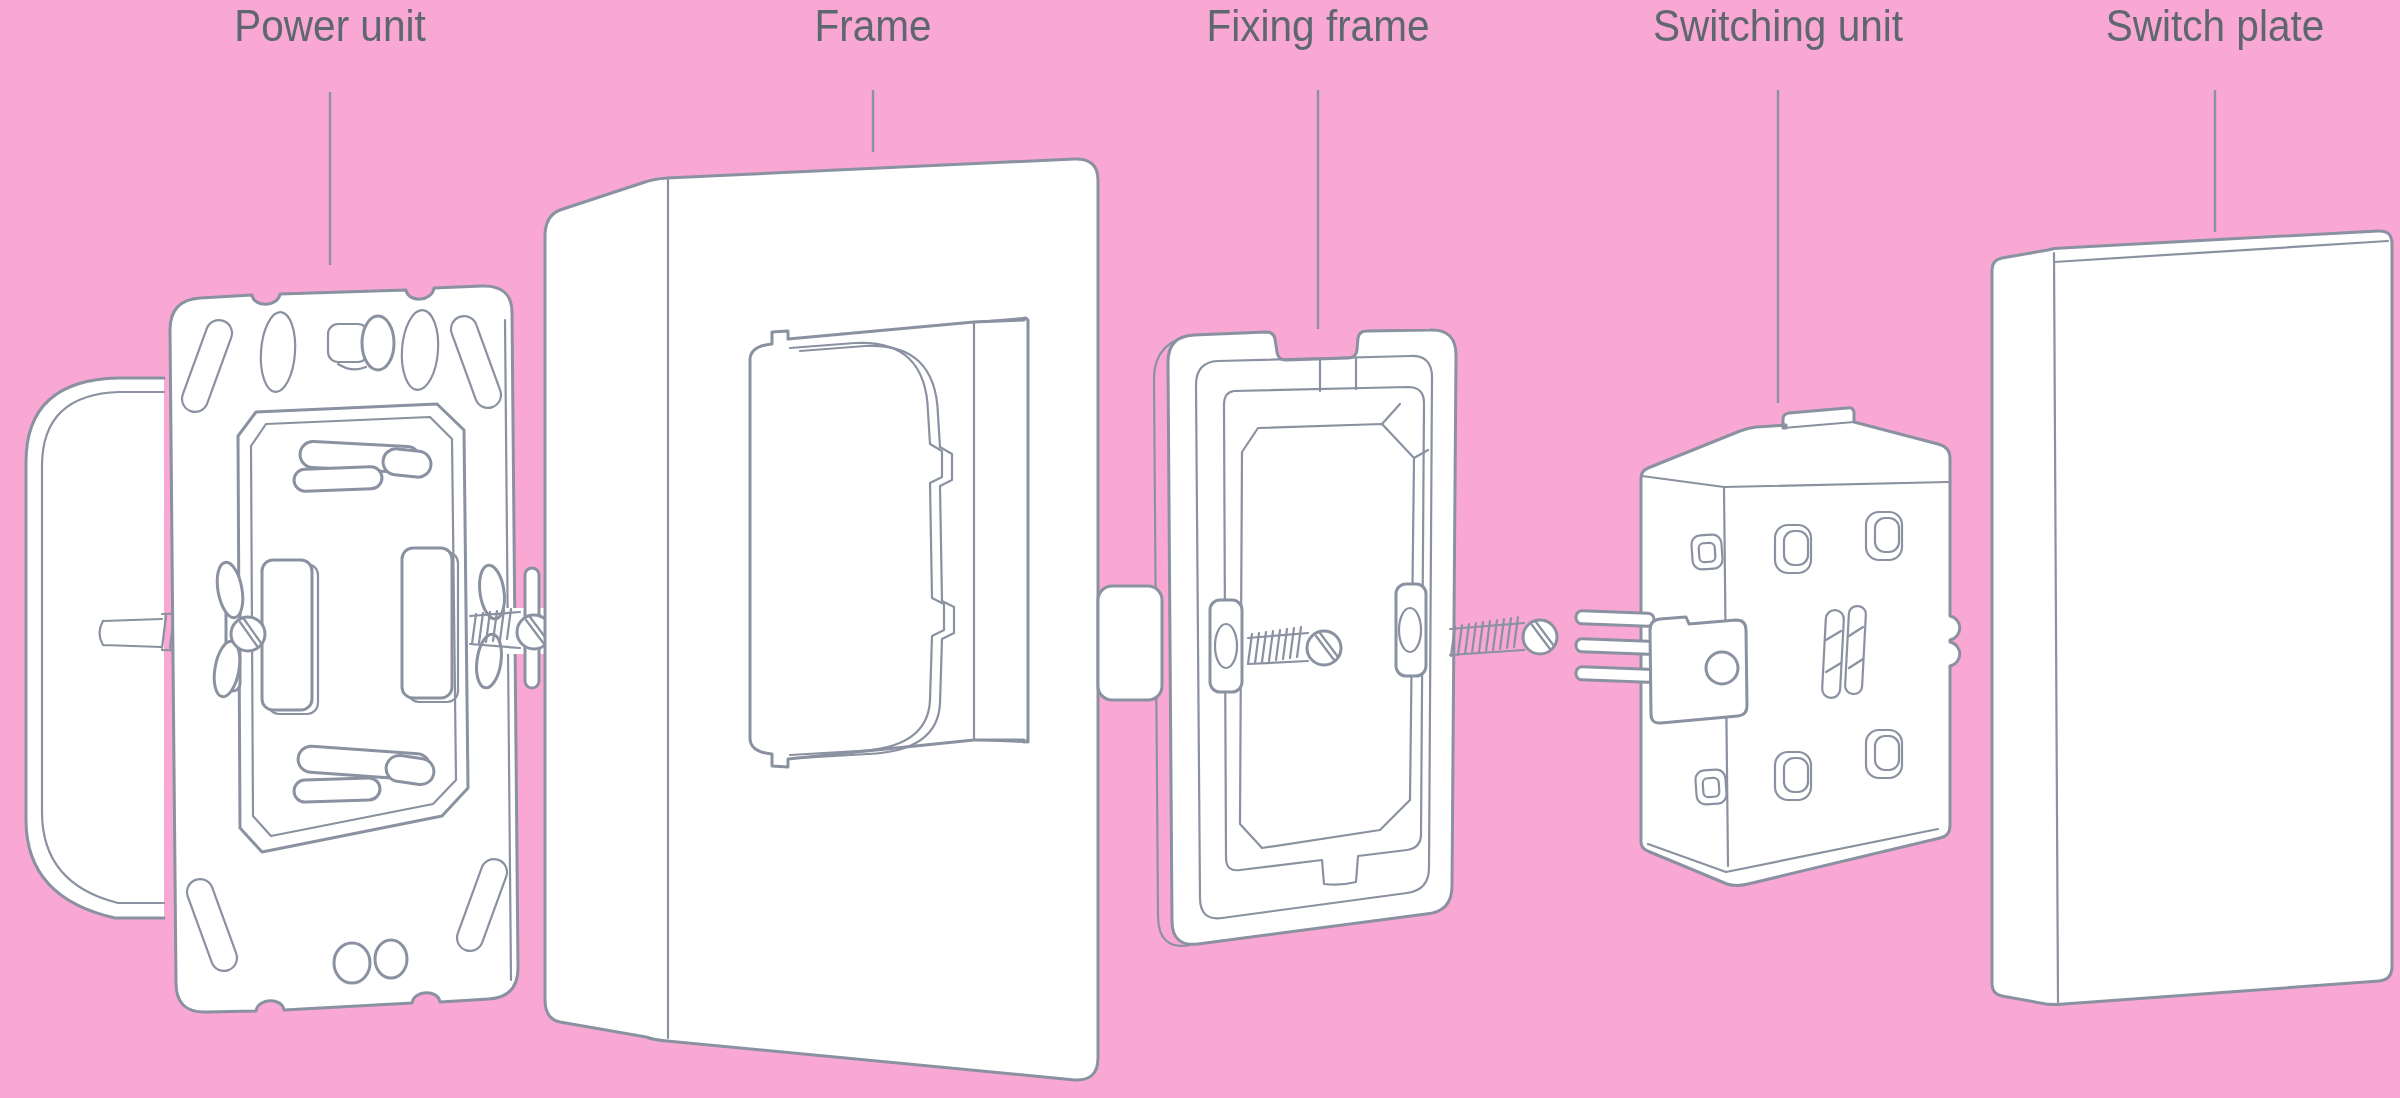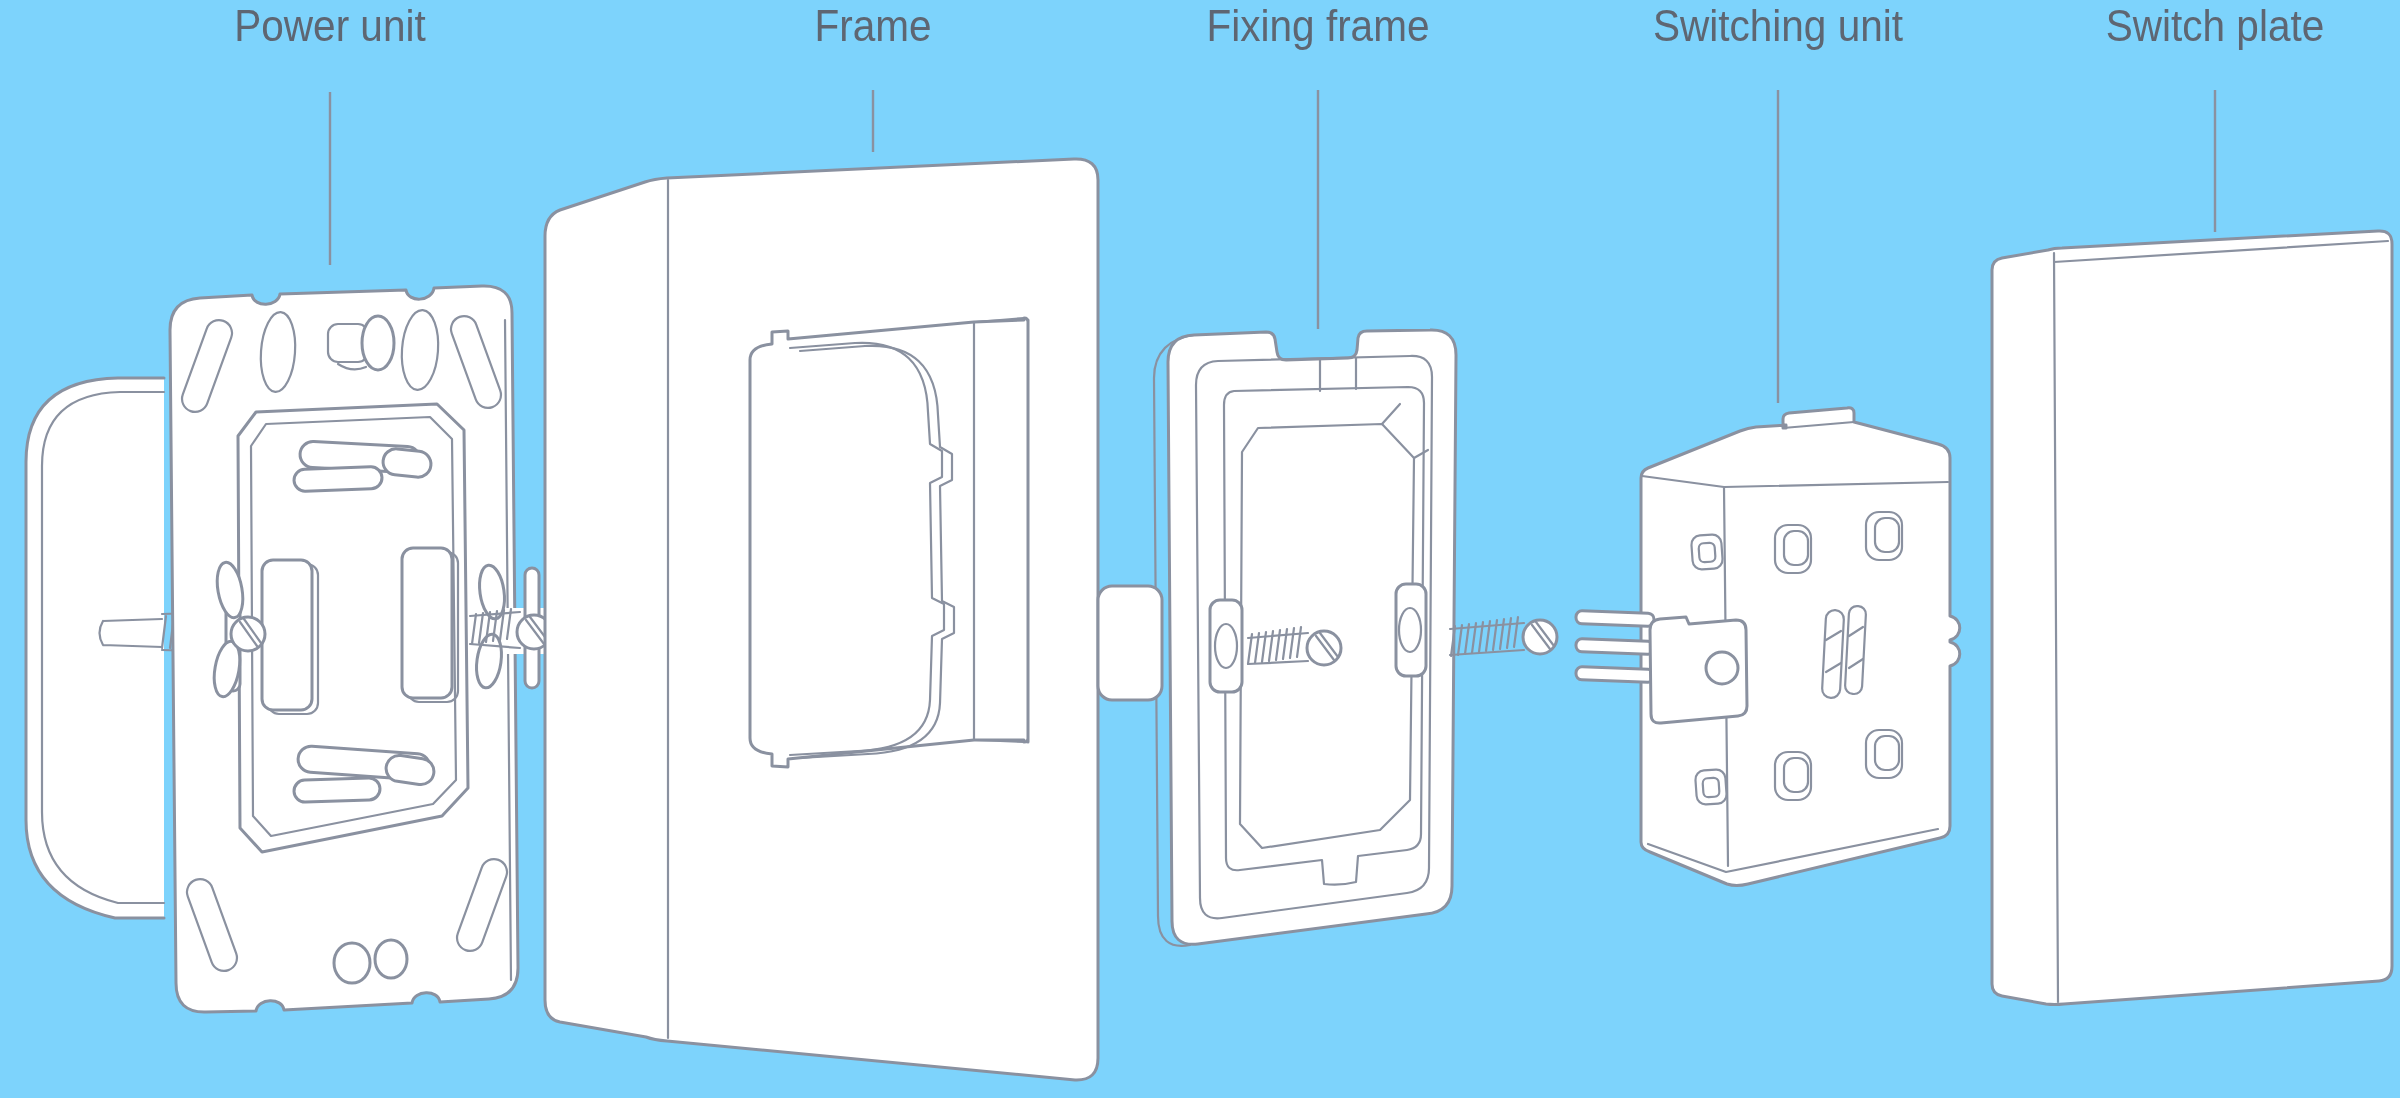--- a/index.html
+++ b/index.html
@@ -1,16 +1,16 @@
 <!DOCTYPE html>
 <html><head>
 <meta charset="utf-8">
 <style>
   html,body{margin:0;padding:0;background:#ffffff;}
-  #stage{position:relative;width:2400px;height:1098px;background:#7dd3fc;overflow:hidden;
+  #stage{position:relative;width:2400px;height:1098px;background:#f9a8d4;overflow:hidden;
          font-family:"Liberation Sans", sans-serif;}
   .label{position:absolute;top:0px;transform:translateX(-50%) scaleX(0.9);
          font-size:45px;font-weight:300;line-height:1.15;color:#5E6672;
          white-space:nowrap;letter-spacing:0px;}
   svg{position:absolute;left:0;top:0;}
   .s  {fill:none;stroke:#8A91A0;stroke-width:3;stroke-linecap:round;stroke-linejoin:round;}
   .f  {fill:#ffffff;stroke:#8A91A0;stroke-width:3;stroke-linecap:round;stroke-linejoin:round;}
   .t  {fill:none;stroke:#8A91A0;stroke-width:2.2;stroke-linecap:round;stroke-linejoin:round;}
   .w  {fill:#ffffff;stroke:none;}
   .leader{stroke:#8A91A0;stroke-width:2.4;}

